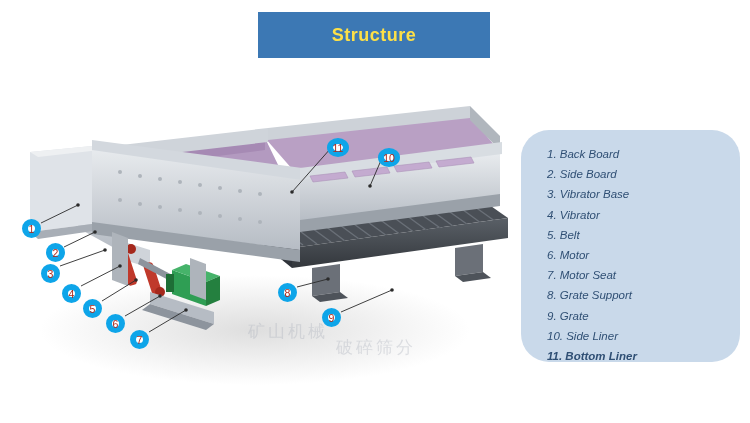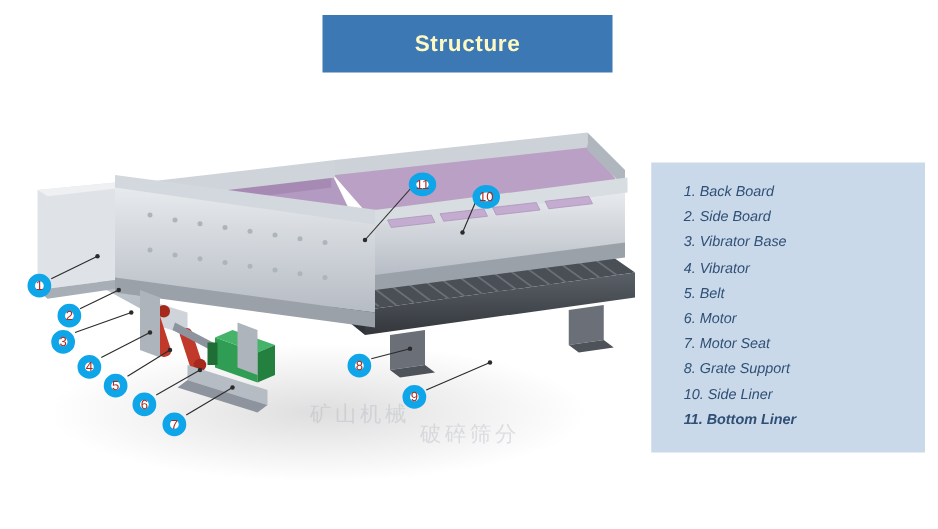--- a/index.html
+++ b/index.html
@@ -27,21 +27,21 @@
     left: 258px;
     top: 12px;
     width: 232px;
     height: 46px;
     background: #3c78b4;
     display: flex;
     align-items: center;
     justify-content: center;
   }
   .title-banner .title-text {
-    color: #fef9c3;
+    color: #fde047;
     font-size: 18px;
     font-weight: bold;
     letter-spacing: 0.5px;
   }
 
   
   .legend-panel {
     position: absolute;
     left: 521px;
     top: 130px;
@@ -107,30 +107,31 @@
 </style>
 </head>
 <body>
 
 <div id="root">
 
   <div class="title-banner" style="background: rgb(60, 120, 180);">
     <span class="title-text">Structure</span>
   </div>
 
-  <div class="legend-panel" style="background: rgb(201, 217, 234);">
+  <div class="legend-panel" style="background: rgb(201, 217, 234); border-radius: 28px;">
     <div class="legend-list">
       <div class="legend-item" style="color: rgb(47, 79, 116);">1. Back Board</div>
       <div class="legend-item" style="color: rgb(47, 79, 116);">2. Side Board</div>
       <div class="legend-item" style="color: rgb(47, 79, 116);">3. Vibrator Base</div>
       <div class="legend-item" style="color: rgb(47, 79, 116); font-style: italic;">4. Vibrator</div>
       <div class="legend-item" style="color: rgb(47, 79, 116);">5. Belt</div>
       <div class="legend-item" style="color: rgb(47, 79, 116);">6. Motor</div>
       <div class="legend-item" style="color: rgb(47, 79, 116);">7. Motor Seat</div>
       <div class="legend-item" style="color: rgb(47, 79, 116);">8. Grate Support</div>
+      <div class="legend-item" style="color: rgb(47, 79, 116);">9. Grate</div>
       <div class="legend-item" style="color: rgb(47, 79, 116);">10. Side Liner</div>
       <div class="legend-item" style="color: rgb(47, 79, 116); font-weight: bold;">11. Bottom Liner</div>
     </div>
   </div>
 
   <div class="diagram">
     <svg width="530" height="423" viewBox="0 0 530 423" xmlns="http://www.w3.org/2000/svg">
       <defs>
         <linearGradient id="gradBodyTop" x1="0" y1="0" x2="0" y2="1">
           <stop offset="0%" stop-color="#e6e9ed"></stop>

